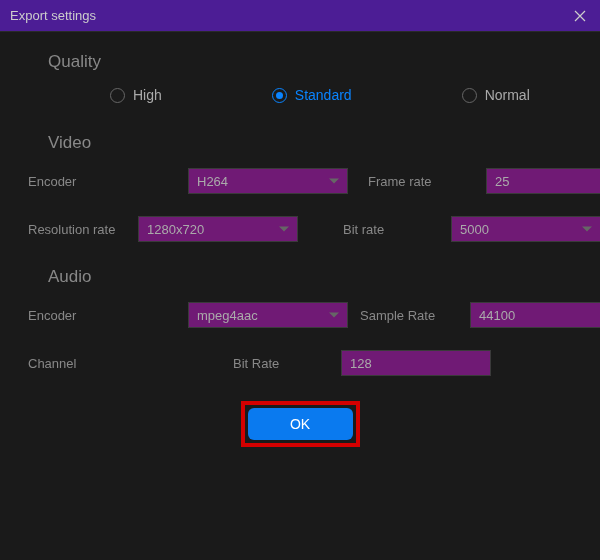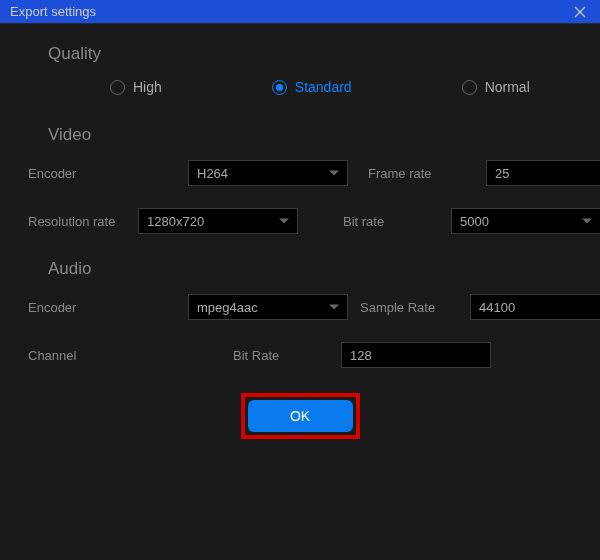--- a/index.html
+++ b/index.html
@@ -10,22 +10,22 @@
     }
     body {
       width: 600px;
       height: 560px;
       background: #1a1a1a;
       color: #999;
       font-size: 13px;
       overflow: hidden;
     }
     .titlebar {
-      height: 24px;
-      background: #1d4ed8;
+      height: 32px;
+      background: #4c1d95;
       display: flex;
       align-items: center;
       justify-content: space-between;
       padding: 0 10px;
       border-bottom: 1px solid #2a2a2a;
     }
     .titlebar-title {
       color: #ccc;
       font-size: 13px;
     }
@@ -117,21 +117,21 @@
     }
     .form-label.right {
       width: 90px;
       text-align: left;
       margin-left: 10px;
     }
     .select-box {
       position: relative;
       height: 26px;
       border: 1px solid #3a3a3a;
-      background: #000000;
+      background: #701a75;
       display: flex;
       align-items: center;
       padding: 0 28px 0 8px;
       color: #aaa;
       font-size: 13px;
       cursor: pointer;
     }
     .select-box.w160 {
       width: 160px;
     }

